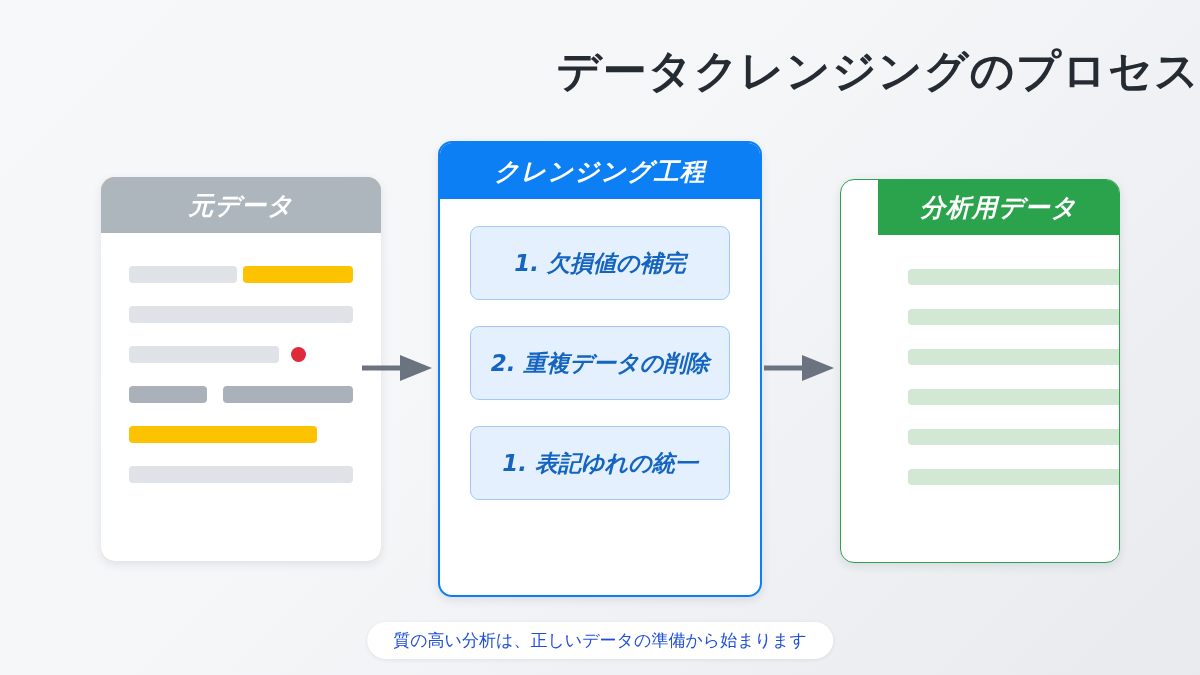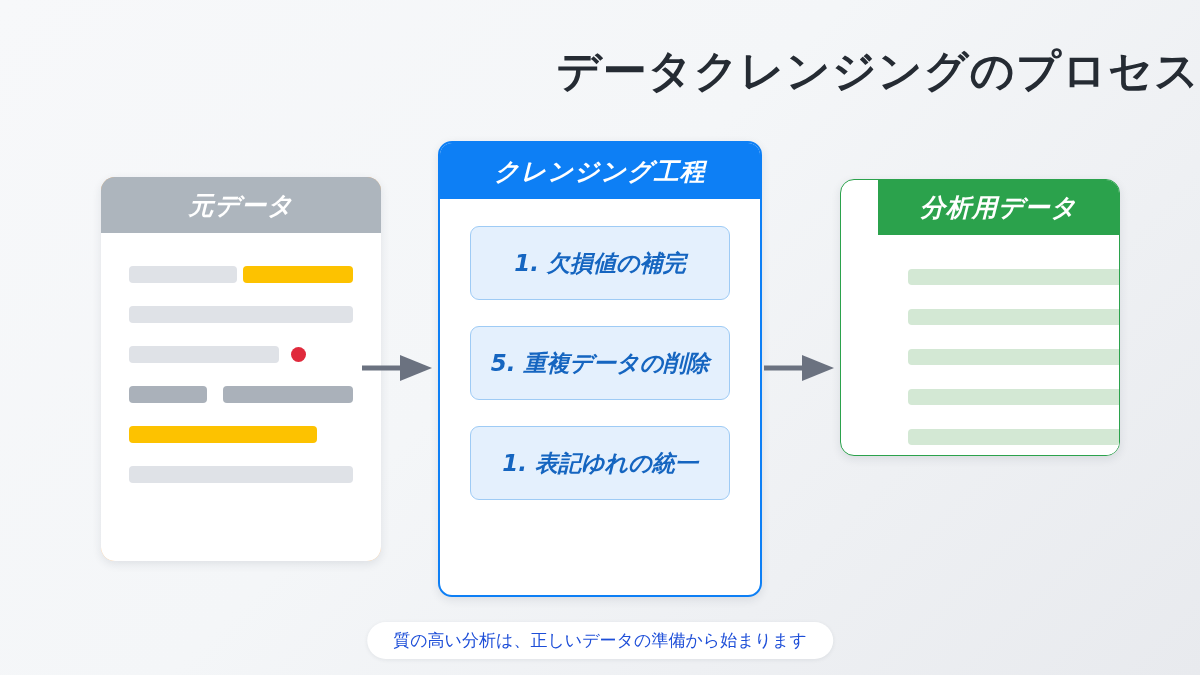--- a/index.html
+++ b/index.html
@@ -132,21 +132,21 @@
     color: #1565c0;
     margin-bottom: 26px;
     white-space: nowrap;
   }
 
   
   #output-card {
     left: 840px;
     top: 179px;
     width: 280px;
-    height: 277px;
+    height: 384px;
     background: #ffffff;
     border: 1.5px solid #2ba24c;
     box-shadow: 0 3px 10px rgba(31, 41, 55, 0.10);
     padding-left: 37px;
   }
   #output-card .card-header {
     height: 55px;
     background: #2ba24c;
     font-size: 25px;
   }
@@ -228,21 +228,21 @@
     <svg width="72" height="30" viewBox="0 0 72 30">
       <line x1="0" y1="15" x2="42" y2="15" stroke="#6b7280" stroke-width="5"></line>
       <polygon points="38,2 70,15 38,28" fill="#6b7280"></polygon>
     </svg>
   </div>
 
   <div class="card" id="process-card">
     <div class="card-header">クレンジング工程</div>
     <div class="card-body" id="process-steps">
         <div class="step-box">1. 欠損値の補完</div>
-        <div class="step-box">5. 重複データの削除</div>
+        <div class="step-box">2. 重複データの削除</div>
         <div class="step-box">1. 表記ゆれの統一</div>
       </div>
   </div>
 
   <div class="arrow" id="arrow-process-to-output">
     <svg width="72" height="30" viewBox="0 0 72 30">
       <line x1="0" y1="15" x2="42" y2="15" stroke="#6b7280" stroke-width="5"></line>
       <polygon points="38,2 70,15 38,28" fill="#6b7280"></polygon>
     </svg>
   </div>

